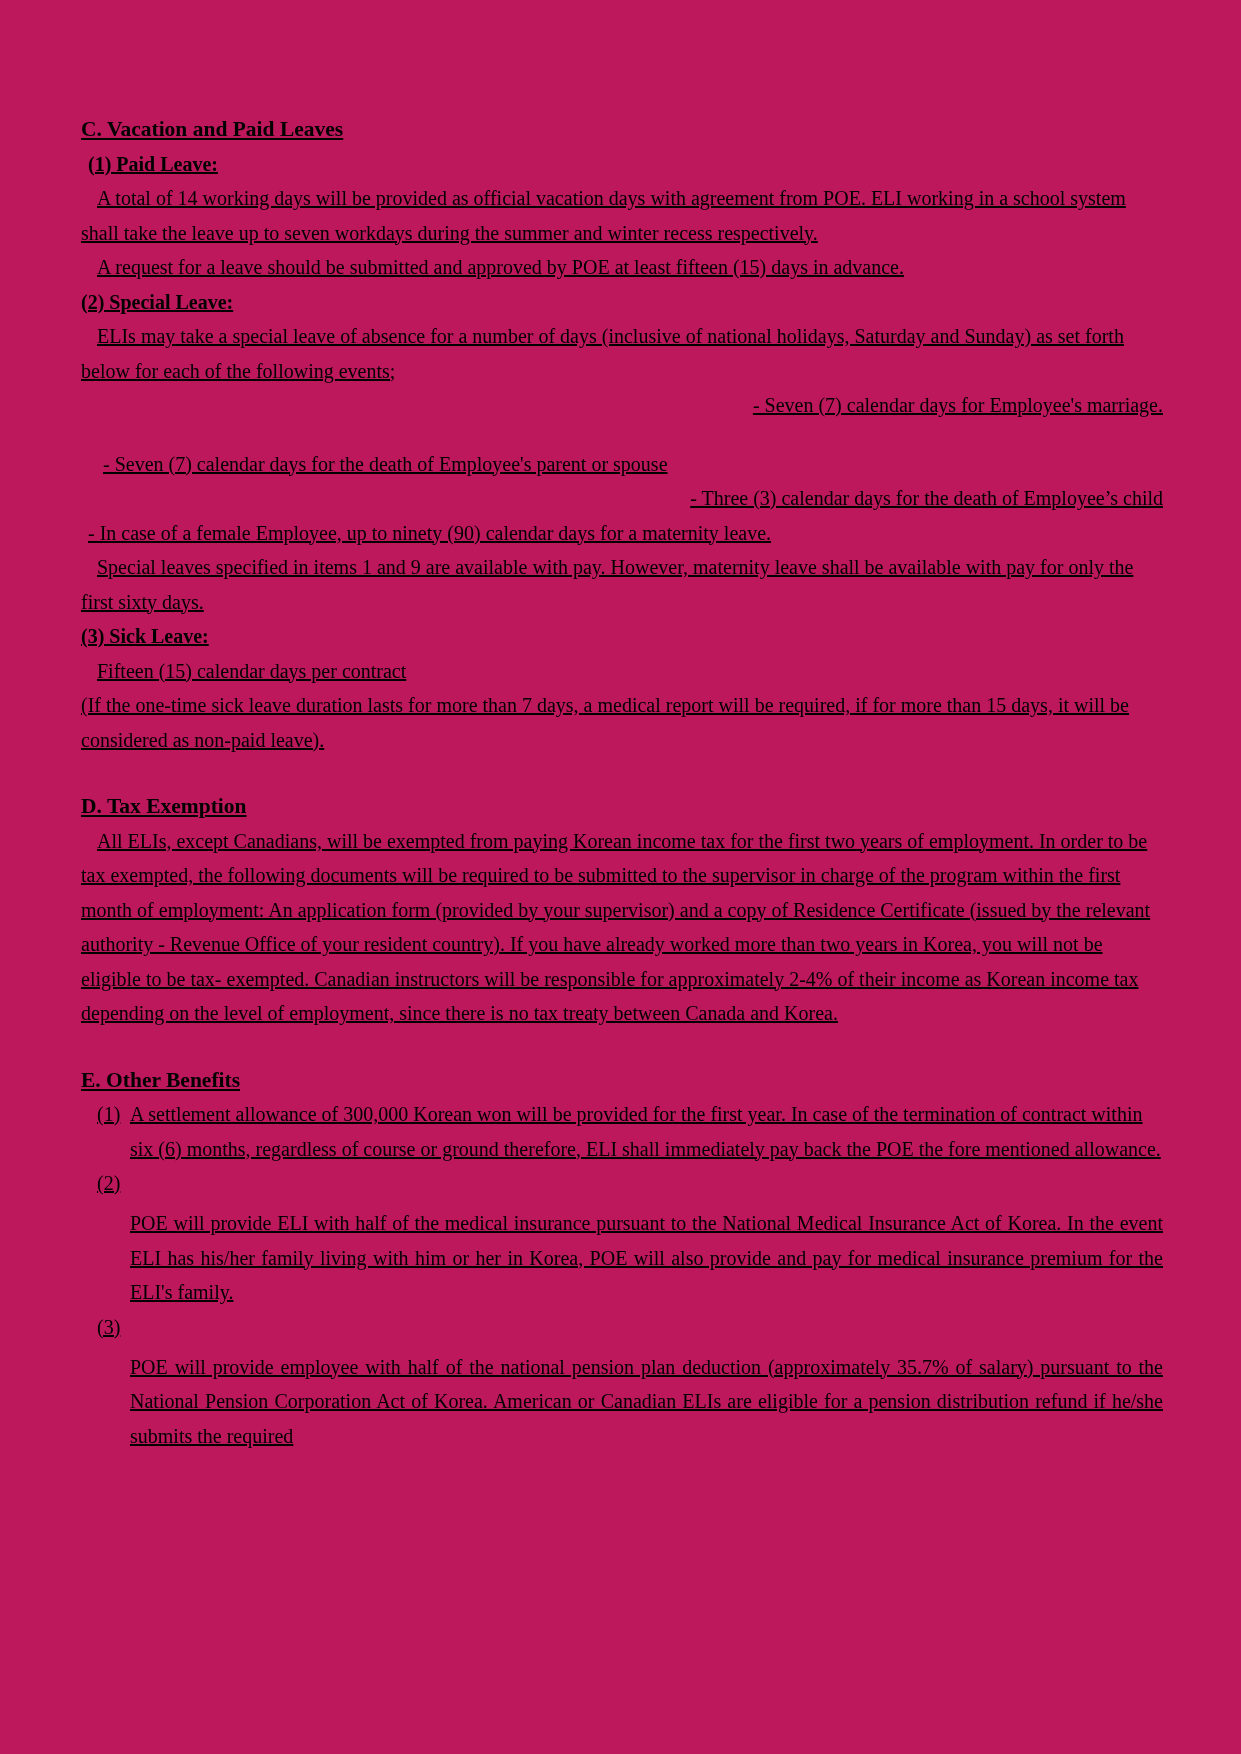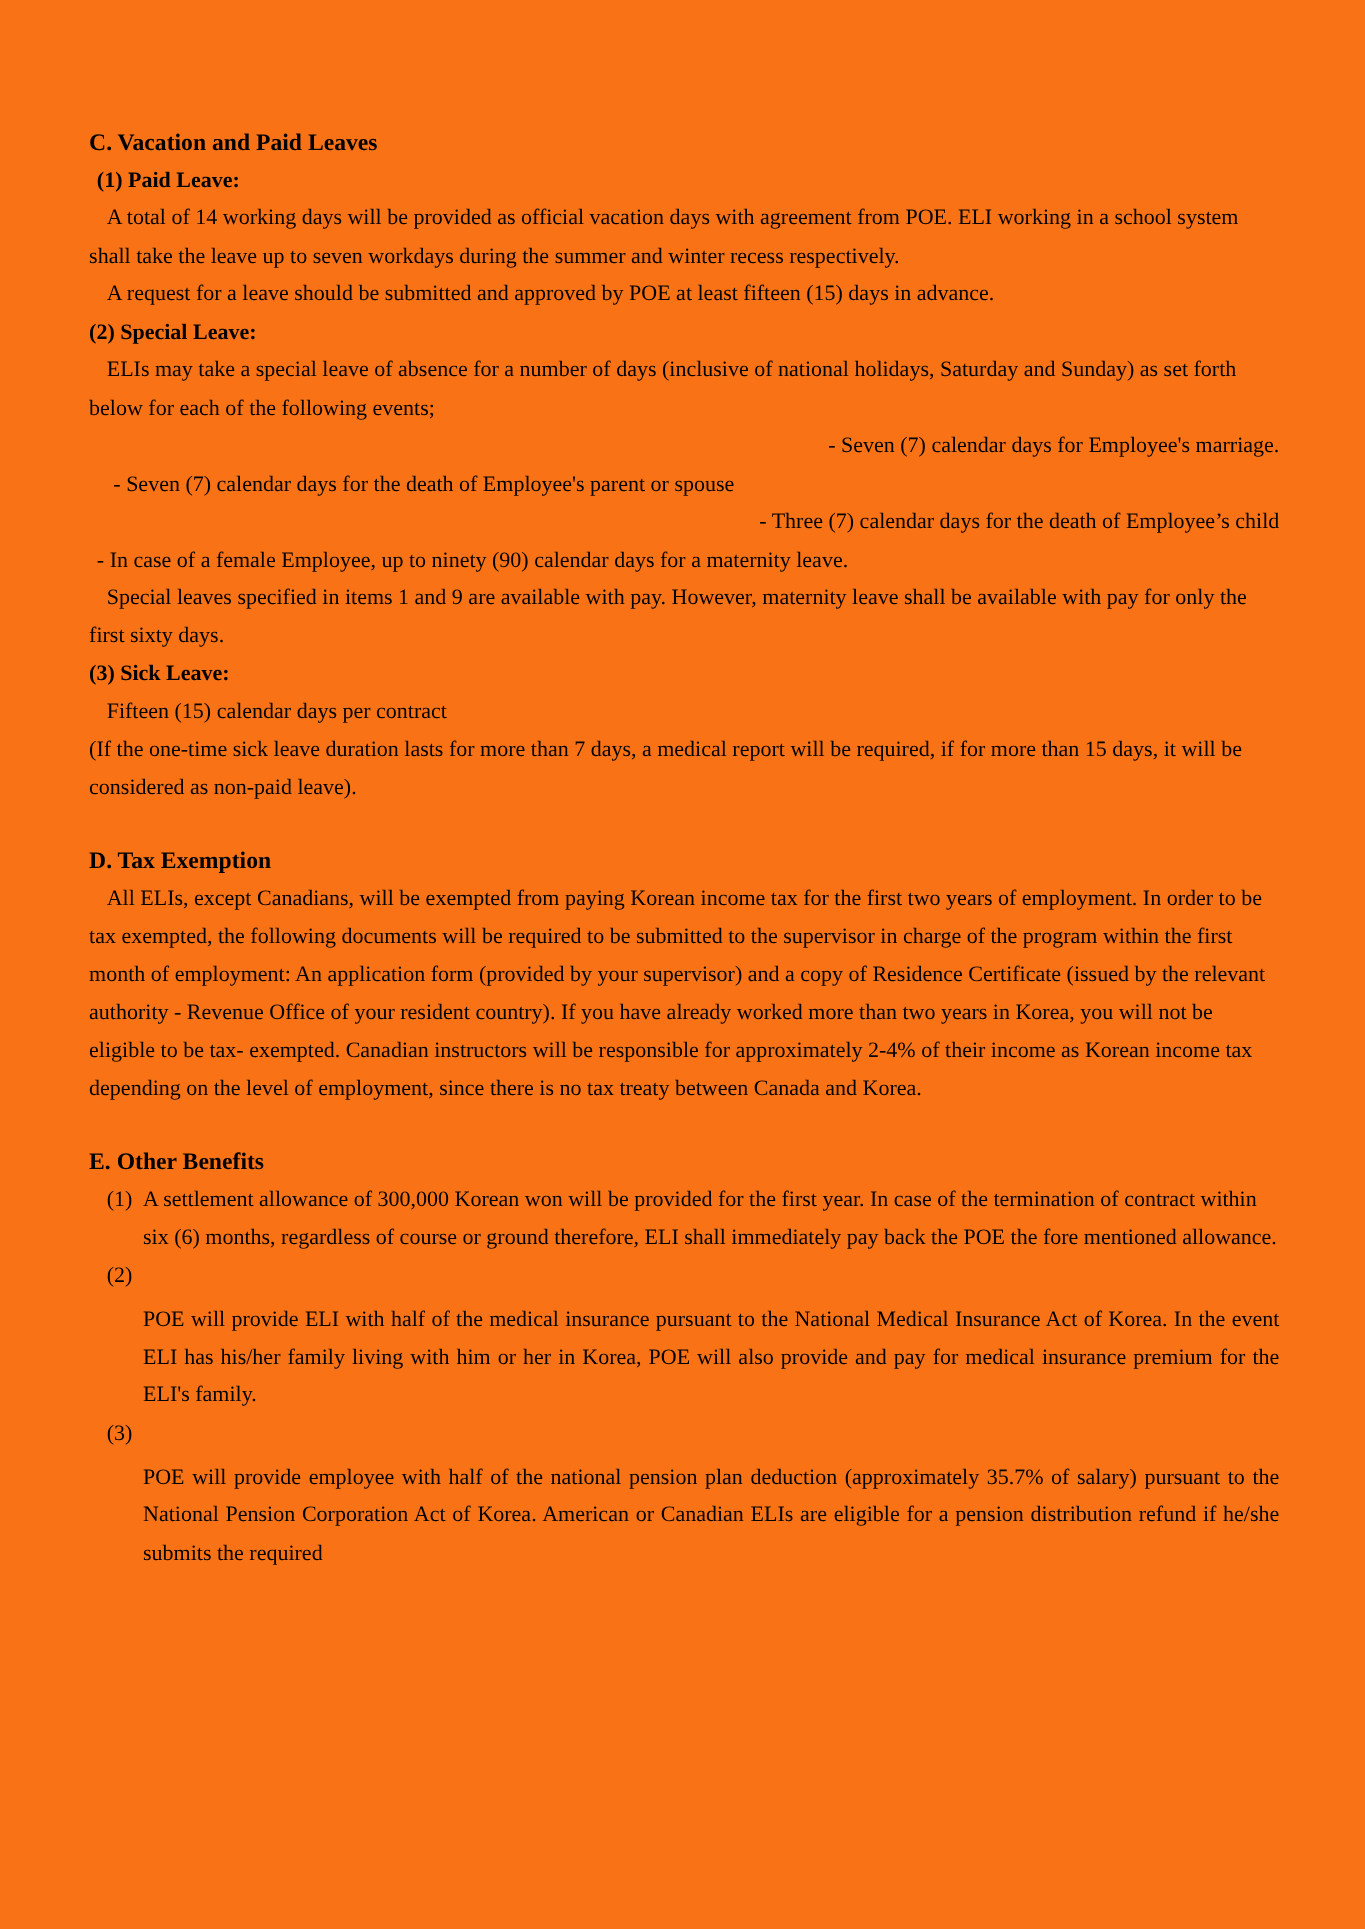--- a/index.html
+++ b/index.html
@@ -1,46 +1,47 @@
 <!DOCTYPE html>
 <html><head>
 <meta charset="utf-8">
 <style>
   html, body { margin: 0; padding: 0; background: #ffffff; }
   .page {
     position: relative;
     width: 1241px;
     height: 1754px;
     box-sizing: border-box;
-    background: #f97316;
+    background: #be185d;
     padding: 112px 78px 0 81px;
     font-family: "Liberation Serif", "DejaVu Serif", serif;
     font-size: 20px;
     line-height: 34.5px;
     color: #000000;
     overflow: hidden;
+    text-decoration: underline;
   }
   .h2 {
     font-size: 21.5px;
     font-weight: 700;
     line-height: 34.5px;
     margin: 0;
   }
   .h2.gap-top { margin-top: 32px; }
   .h3 {
     font-size: 20px;
     font-weight: 700;
     line-height: 34.5px;
     margin: 0;
   }
   .h3.pad { padding-left: 7px; }
   p { margin: 0; }
   .indent { text-indent: 16px; }
   .bullet-a { padding-left: 38px; text-align: right; }
-  .bullet-b { padding-left: 22px; }
+  .bullet-b { padding-left: 22px; margin-top: 24px; }
   .bullet-c { padding-left: 7px; }
   .elist { margin: 0; }
   .eitem { display: flex; align-items: flex-start; padding-left: 16px; }
   .eitem .marker { flex: 0 0 33px; white-space: nowrap; }
   .eitem .text { flex: 1 1 auto; }
   .eitem.justify .text { text-align: justify; margin-top: 40px; }
 </style>
 </head>
 <body>
 
@@ -49,21 +50,21 @@
   <div class="h2">C. Vacation and Paid Leaves</div>
 
   <div class="h3 pad">(1) Paid Leave:</div>
   <p class="indent">A total of 14 working days will be provided as official vacation days with agreement from POE. ELI working in a school system shall take the leave up to seven workdays during the summer and winter recess respectively.</p>
   <p class="indent">A request for a leave should be submitted and approved by POE at least fifteen (15) days in advance.</p>
 
   <div class="h3">(2) Special Leave:</div>
   <p class="indent">ELIs may take a special leave of absence for a number of days (inclusive of national holidays, Saturday and Sunday) as set forth below for each of the following events;</p>
   <p class="bullet-a">- Seven (7) calendar days for Employee's marriage.</p>
   <p class="bullet-b">- Seven (7) calendar days for the death of Employee's parent or spouse</p>
-  <p class="bullet-a">- Three (7) calendar days for the death of Employee’s child</p>
+  <p class="bullet-a">- Three (3) calendar days for the death of Employee’s child</p>
   <p class="bullet-c">- In case of a female Employee, up to ninety (90) calendar days for a maternity leave.</p>
   <p class="indent">Special leaves specified in items 1 and 9 are available with pay. However, maternity leave shall be available with pay for only the first sixty days.</p>
 
   <div class="h3">(3) Sick Leave:</div>
   <p class="indent">Fifteen (15) calendar days per contract</p>
   <p>(If the one-time sick leave duration lasts for more than 7 days, a medical report will be required, if for more than 15 days, it will be considered as non-paid leave).</p>
 
   <div class="h2 gap-top">D. Tax Exemption</div>
   <p class="indent">All ELIs, except Canadians, will be exempted from paying Korean income tax for the first two years of employment. In order to be tax exempted, the following documents will be required to be submitted to the supervisor in charge of the program within the first month of employment: An application form (provided by your supervisor) and a copy of Residence Certificate (issued by the relevant authority - Revenue Office of your resident country). If you have already worked more than two years in Korea, you will not be eligible to be tax- exempted. Canadian instructors will be responsible for approximately 2-4% of their income as Korean income tax depending on the level of employment, since there is no tax treaty between Canada and Korea.</p>
 

